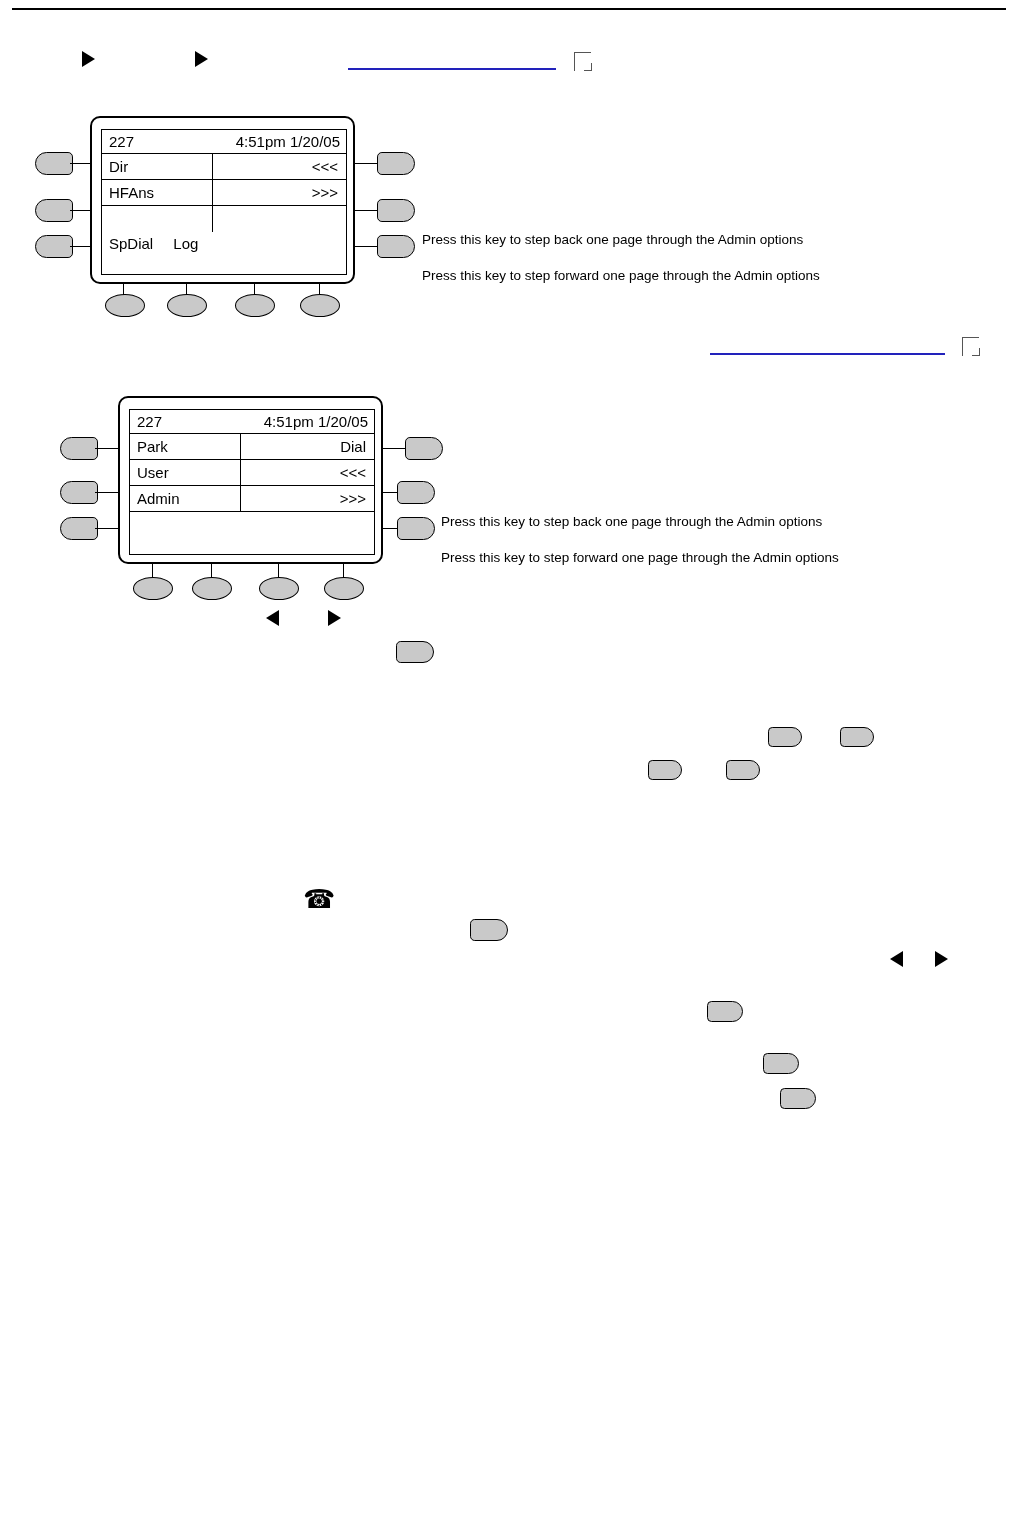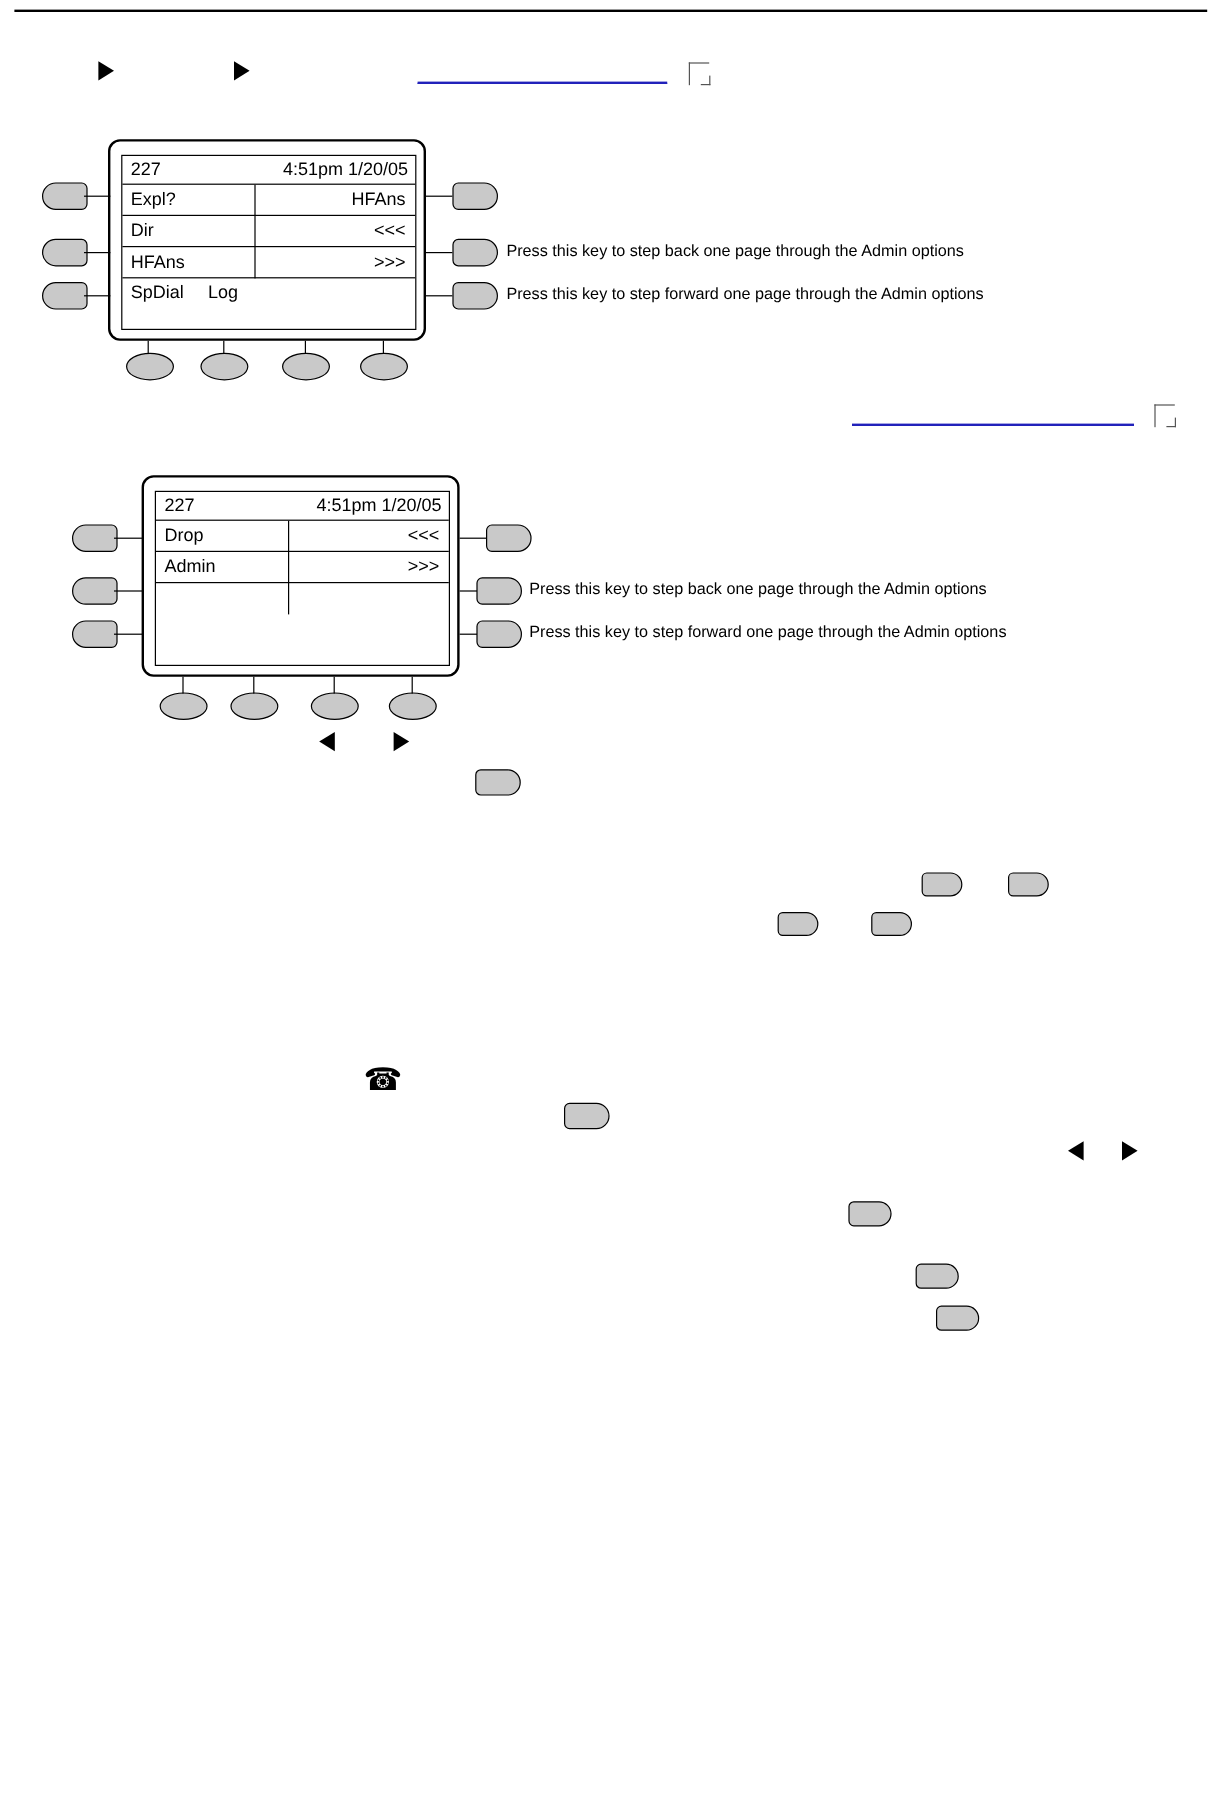--- a/index.html
+++ b/index.html
@@ -152,20 +152,21 @@
   .leader {
     position: absolute;
     height: 1px;
     background: #000;
   }
   .callout {
     position: absolute;
     font-size: 13.5px;
     white-space: nowrap;
     color: #000;
+    margin-top: 31px;
   }
   .phone-glyph {
     position: absolute;
     font-size: 26px;
     line-height: 1;
     color: #000;
   }
 </style>
 </head>
 <body>
@@ -181,24 +182,20 @@
   <div class="pb-mark" style="left:574px; top:52px;"></div>
 
   <div class="phone" style="left:90px; top:116px; width:265px; height:168px;">
     <div class="screen" style="left:9px; top:11px; width:246px; height:146px;">
       <div class="screen-header">
         <span>227</span>
         <span>4:51pm 1/20/05</span>
       </div>
       <div class="screen-rows" style="height:78px;">
         <div class="divider" style="left:110px;"></div>
-        <div class="screen-row">
-          <span class="left">Expl?</span>
-          <span class="right">HFAns</span>
-        </div>
         <div class="screen-row">
           <span class="left">Dir</span>
           <span class="right">&lt;&lt;&lt;</span>
         </div>
         <div class="screen-row">
           <span class="left">HFAns</span>
           <span class="right">&gt;&gt;&gt;</span>
         </div>
       </div>
       <div class="screen-foot">
@@ -240,21 +237,25 @@
 
   <div class="phone" style="left:118px; top:396px; width:265px; height:168px;">
     <div class="screen" style="left:9px; top:11px; width:246px; height:146px;">
       <div class="screen-header">
         <span>227</span>
         <span>4:51pm 1/20/05</span>
       </div>
       <div class="screen-rows" style="height:78px;">
         <div class="divider" style="left:110px;"></div>
         <div class="screen-row">
-          <span class="left">Drop</span>
+          <span class="left">Park</span>
+          <span class="right">Dial</span>
+        </div>
+        <div class="screen-row">
+          <span class="left">User</span>
           <span class="right">&lt;&lt;&lt;</span>
         </div>
         <div class="screen-row">
           <span class="left">Admin</span>
           <span class="right">&gt;&gt;&gt;</span>
         </div>
       </div>
       <div class="screen-foot"></div>
     </div>
   </div>

